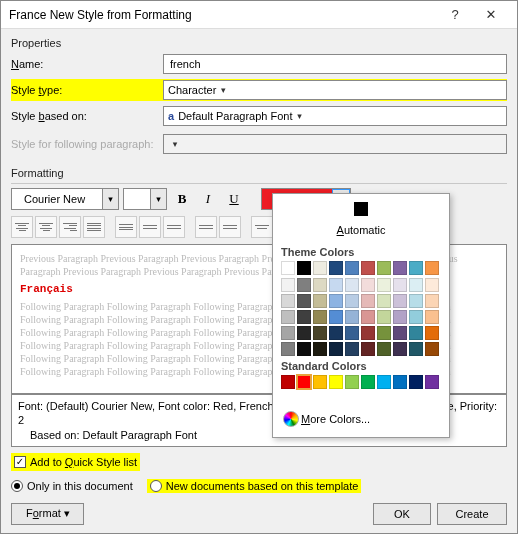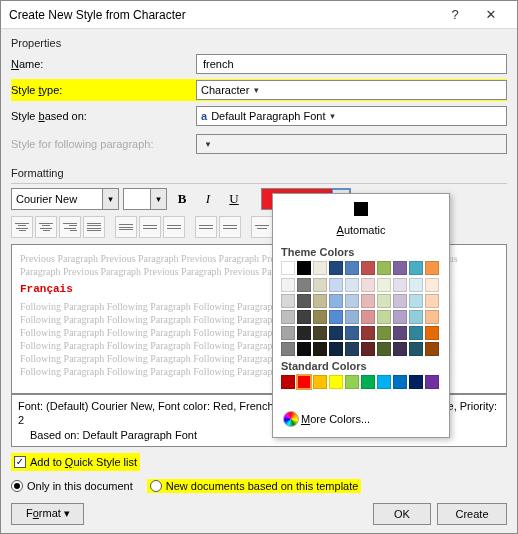--- a/index.html
+++ b/index.html
@@ -4,32 +4,32 @@
 <style>
   * { box-sizing: border-box; font-family: 'Segoe UI', Tahoma, sans-serif; font-size: 11px; }
   body { margin: 0; padding: 0; background: #fff; width: 518px; height: 534px; overflow: hidden; }
   .dialog { width: 518px; height: 534px; border: 1px solid #888; background: #f0f0f0; position: relative; }
   .titlebar { height: 28px; background: #fff; display: flex; align-items: center; padding: 0 8px; border-bottom: 1px solid #ddd; }
   .titlebar .title { flex: 1; font-size: 12px; }
   .titlebar .btn { width: 36px; height: 24px; text-align: center; line-height: 24px; font-size: 13px; color: #333; cursor: default; }
   .content { padding: 6px 10px 8px 10px; }
   .section-label { font-size: 11px; color: #222; margin: 2px 0 4px 0; }
   .row { display: flex; align-items: center; margin-bottom: 4px; height: 22px; }
-  .row label { width: 185px; }
+  .row label { width: 152px; }
   .row .field { flex: 1; background: #fff; border: 1px solid #888; height: 20px; padding: 0 4px; display: flex; align-items: center; }
   .row .field input { border: none; outline: none; width: 100%; font-size: 11px; background: transparent; }
   .row .field .dd { width: 14px; text-align: center; color: #333; font-size: 9px; }
   .hl { background: #ffff00; }
   .disabled { color: #aaa; margin-top: 6px; }
   .disabled .field { background: #f2f2f2; color: #aaa; }
   hr { border: none; border-top: 1px solid #c8c8c8; margin: 4px 0; }
 
   .fmt-row { display: flex; align-items: center; gap: 4px; margin-top: 4px; position: relative; }
   .combo { border: 1px solid #888; background: #fff; height: 22px; display: flex; align-items: center; }
-  .combo .txt { flex: 1; padding: 0 4px; }
+  .combo .txt { flex: 1; padding: 0 12px; }
   .combo .cbtn { width: 16px; height: 20px; border-left: 1px solid #888; background: #e8e8e8; display:flex;align-items:center;justify-content:center;font-size:9px; }
   .fbtn { width: 22px; height: 22px; border: 1px solid transparent; display:flex;align-items:center;justify-content:center; font-family: Georgia, serif; font-size: 13px; cursor: default; }
   .fbtn.bold { font-weight: bold; }
   .fbtn.italic { font-style: italic; }
   .fbtn.underline { text-decoration: underline; }
   .colorbtn { width: 90px; height: 22px; border: 1px solid #888; background: #ed1c24; position: relative; }
   .colorbtn .cbtn2 { position: absolute; right: 0; top: 0; width: 18px; height: 20px; background: #e8e8e8; border: 1px solid #3399ff; display:flex;align-items:center;justify-content:center;font-size:9px; }
 
   .align-row { display:flex; gap:10px; margin-top:6px; }
   .align-group { display:flex; gap:2px; }
@@ -63,21 +63,21 @@
   .more-row{display:flex;align-items:center;gap:2px;margin-top:20px;padding:2px;}
   .more-ico{width:16px;height:16px;border-radius:50%;background:conic-gradient(red,orange,yellow,green,cyan,blue,magenta,red);border:1px solid #aaa;}
 
   u.accel{text-decoration:underline;}
 </style>
 </head>
 <body>
 
 <div class="dialog">
   <div class="titlebar">
-    <div class="title">Create New Style from Character</div>
+    <div class="title">France New Style from Formatting</div>
     <div class="btn">?</div>
     <div class="btn">✕</div>
   </div>
 
   <div class="content">
     <div class="section-label">Properties</div>
 
     <div class="row">
       <label><u class="accel">N</u><span title="Name:">ame:</span></label>
       <div class="field">

